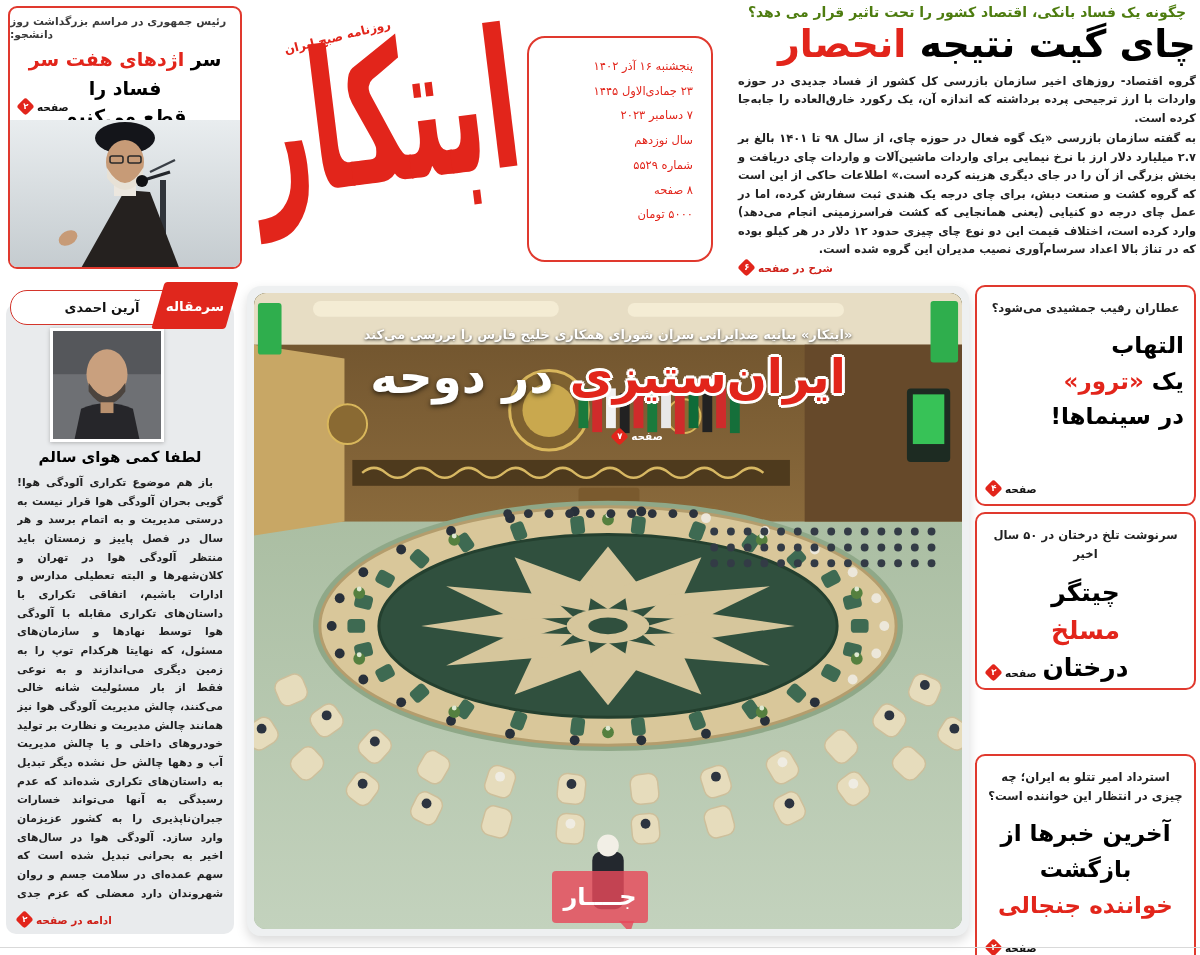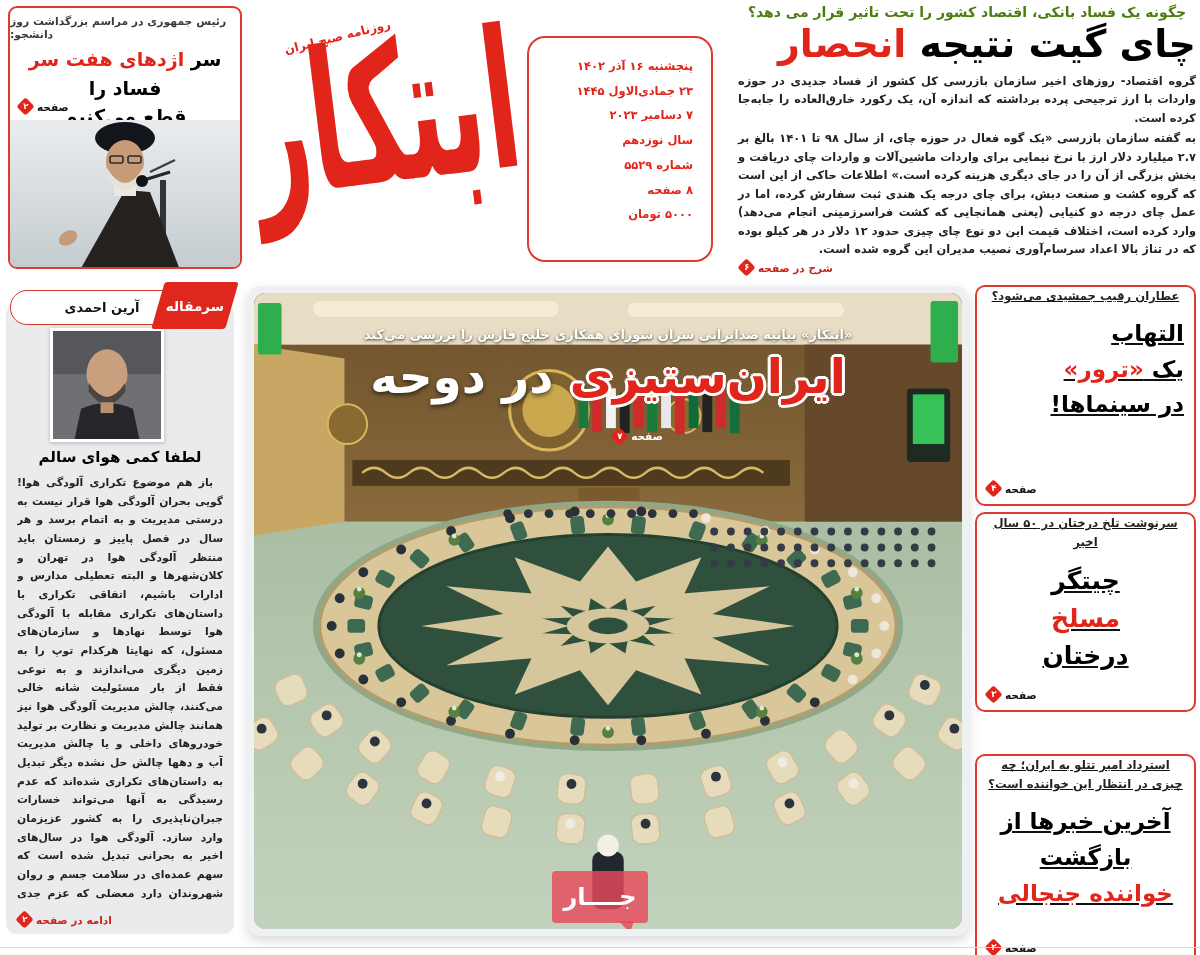--- a/index.html
+++ b/index.html
@@ -24,21 +24,21 @@
   .pres-photo{position:absolute;left:0;right:0;bottom:0;top:112px;}
   
   .masthead{position:absolute;left:243px;top:2px;width:492px;height:268px;}
   .logo-wrap{position:absolute;left:-6px;top:-18px;width:300px;height:300px;overflow:visible;}
   .logo-text{font-size:96px;font-weight:bold;color:#e2251b;transform:rotate(-7deg) scale(1.05,2.0);
     transform-origin:40% 55%;line-height:300px;text-align:center;}
   .tagline{position:absolute;left:40px;top:28px;color:#e2251b;font-size:12px;font-weight:bold;
     transform:rotate(-14deg);white-space:nowrap;}
   .issue-box{position:absolute;left:284px;top:34px;width:186px;height:226px;border:2px solid #e0392e;
     border-radius:18px;background:#fff;box-sizing:border-box;padding:16px 18px;}
-  .issue-box .line{direction:rtl;text-align:right;color:#e2251b;font-size:11.5px;font-weight:bold;line-height:2.15;}
+  .issue-box .line{direction:rtl;text-align:right;color:#e2251b;font-size:11.5px;font-weight:normal;line-height:2.15;}
   
   .lead{position:absolute;left:738px;top:4px;width:458px;height:270px;}
   .lead-kicker{text-align:center;font-size:14px;font-weight:bold;color:#4d7c0f;}
   .lead-head{margin-top:2px;text-align:right;font-size:38px;font-weight:bold;letter-spacing:-1px;
     white-space:nowrap;color:#000;}
   .lead-body{margin-top:6px;font-size:11.4px;font-weight:bold;line-height:1.62;color:#222;text-align:justify;}
   .lead-body p{margin:0 0 2px 0;}
   .lead-pg{position:absolute;left:2px;bottom:0px;}
   
   .editorial{position:absolute;left:6px;top:282px;width:228px;height:652px;}
@@ -68,26 +68,26 @@
   .ph-head .hl-white{color:#fff;text-shadow:0 2px 5px rgba(0,0,0,.65);}
   .ph-pg{position:absolute;left:0;right:-60px;top:132px;text-align:center;z-index:5;color:#fff;}
   .ph-pg .pg{color:#fff;}
   .watermark{position:absolute;left:298px;bottom:6px;width:96px;height:52px;background:rgba(230,73,90,.82);
     border-radius:4px;z-index:6;display:flex;align-items:center;justify-content:center;
     color:#fff;font-size:24px;font-weight:bold;letter-spacing:1px;}
   .watermark:after{content:"";position:absolute;right:14px;bottom:-10px;width:0;height:0;
     border-left:11px solid transparent;border-right:4px solid transparent;border-top:12px solid rgba(230,73,90,.82);}
   
   .side-box{position:absolute;left:975px;width:221px;border:2px solid #e0392e;border-radius:10px;
-    background:#fff;box-sizing:border-box;padding:0 10px 10px;text-decoration:underline;}
+    background:#fff;box-sizing:border-box;padding:12px 10px 10px;}
   .sb-kicker{text-align:center;font-size:11.6px;font-weight:bold;color:#222;line-height:1.65;}
   .sb-head{margin-top:10px;text-align:center;font-weight:bold;color:#000;line-height:1.55;}
   .sb-pg{position:absolute;left:10px;bottom:9px;}
   #sbox0{top:285px;height:221px;} #sbox0 .sb-head{font-size:23px;text-align:right;}
-  #sbox1{top:512px;height:200px;} #sbox1 .sb-head{font-size:25px;line-height:1.5;}
+  #sbox1{top:512px;height:178px;} #sbox1 .sb-head{font-size:25px;line-height:1.5;}
   #sbox2{top:735px;height:211px;margin-top:19px;} #sbox2 .sb-head{font-size:23px;}
   .block{display:block;}
   .bottom-rule{position:absolute;left:0;right:0;top:947px;height:1px;background:#d9d9d9;}
 </style>
 </head>
 <body>
 
 <div class="pres-box rtl">
   <div class="pres-kicker">رئیس جمهوری در مراسم بزرگداشت روز دانشجو:</div>
   <div class="pres-head">

